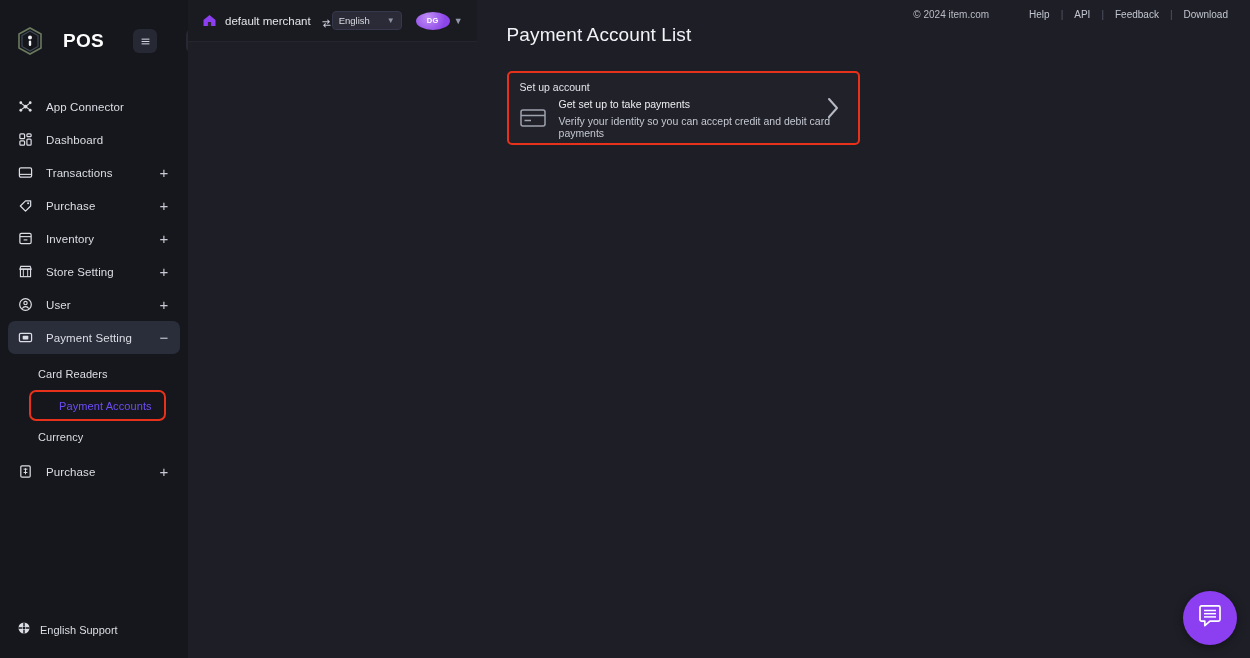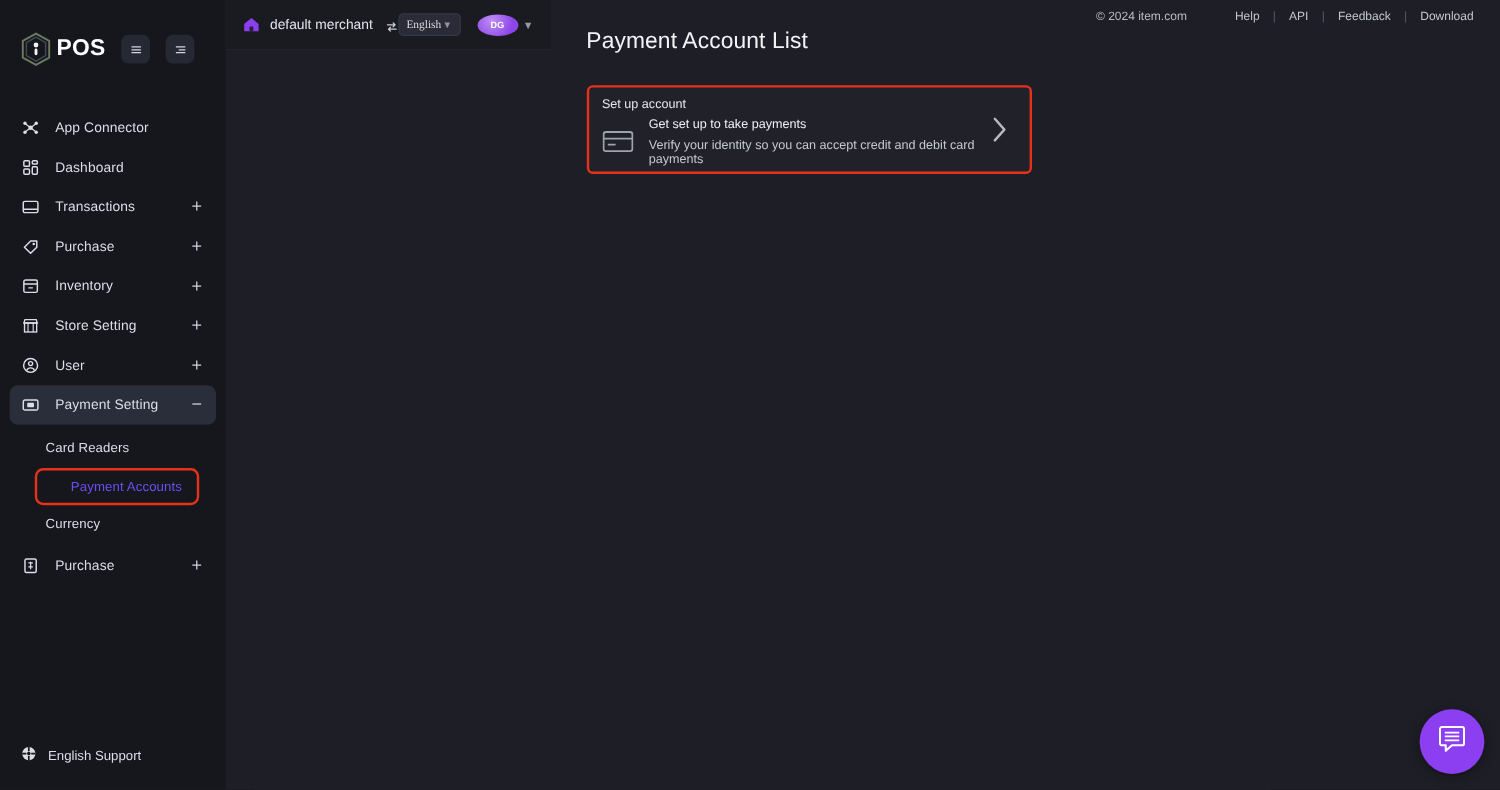--- a/index.html
+++ b/index.html
@@ -16,21 +16,21 @@
     width:188px; height:658px;
     background:#16171c;
     display:flex; flex-direction:column;
     flex-shrink:0;
     position:relative;
   }
   .sb-head {
     height:82px;
     display:flex; align-items:center;
     padding-left:16px;
-    gap:3px;
+    gap:19px;
   }
   .logo-mark { width:28px; height:30px; flex-shrink:0; }
   .logo-text {
     font-size:19px; font-weight:700; color:#fdfdfe;
     letter-spacing:.3px;
   }
   .hbtn {
     width:24px; height:24px; border-radius:6px;
     background:#262833;
     display:flex; align-items:center; justify-content:center;
@@ -101,25 +101,25 @@
     flex-shrink:0;
     border-bottom:1px solid #24252d;
   }
   .merchant { display:flex; align-items:center; gap:8px; cursor:pointer; }
   .home-ic { width:15px; height:15px; }
   .merchant .mtxt { font-size:11.5px; color:#e3e5eb; }
   .swap-ic { width:11px; height:11px; margin-left:2px; }
 
   .top-right { margin-left:auto; display:flex; align-items:center; gap:14px; }
   .lang-sel {
-    width:52px; height:19px;
+    width:70px; height:19px;
     background:#2a2b36; border:1px solid #35374a;
     border-radius:4px;
     display:flex; align-items:center;
-    padding:0 6px; cursor:pointer;font-family:Liberation Serif, serif;
+    padding:0 6px; cursor:pointer;
   }
   .lang-sel .ltxt { font-size:9.5px; color:#d8dae2; }
   .lang-sel .cv { margin-left:auto; color:#8f93a3; font-size:8px; }
   .user-box { display:flex; align-items:center; gap:4px; cursor:pointer; }
   .avatar {
     width:34px; height:18px; border-radius:50%;
     background:radial-gradient(circle at 35% 30%, #c08ef5, #8b45e8 70%);
     display:flex; align-items:center; justify-content:center;
     font-size:7.5px; font-weight:700; color:#fff; letter-spacing:.2px;
   }

